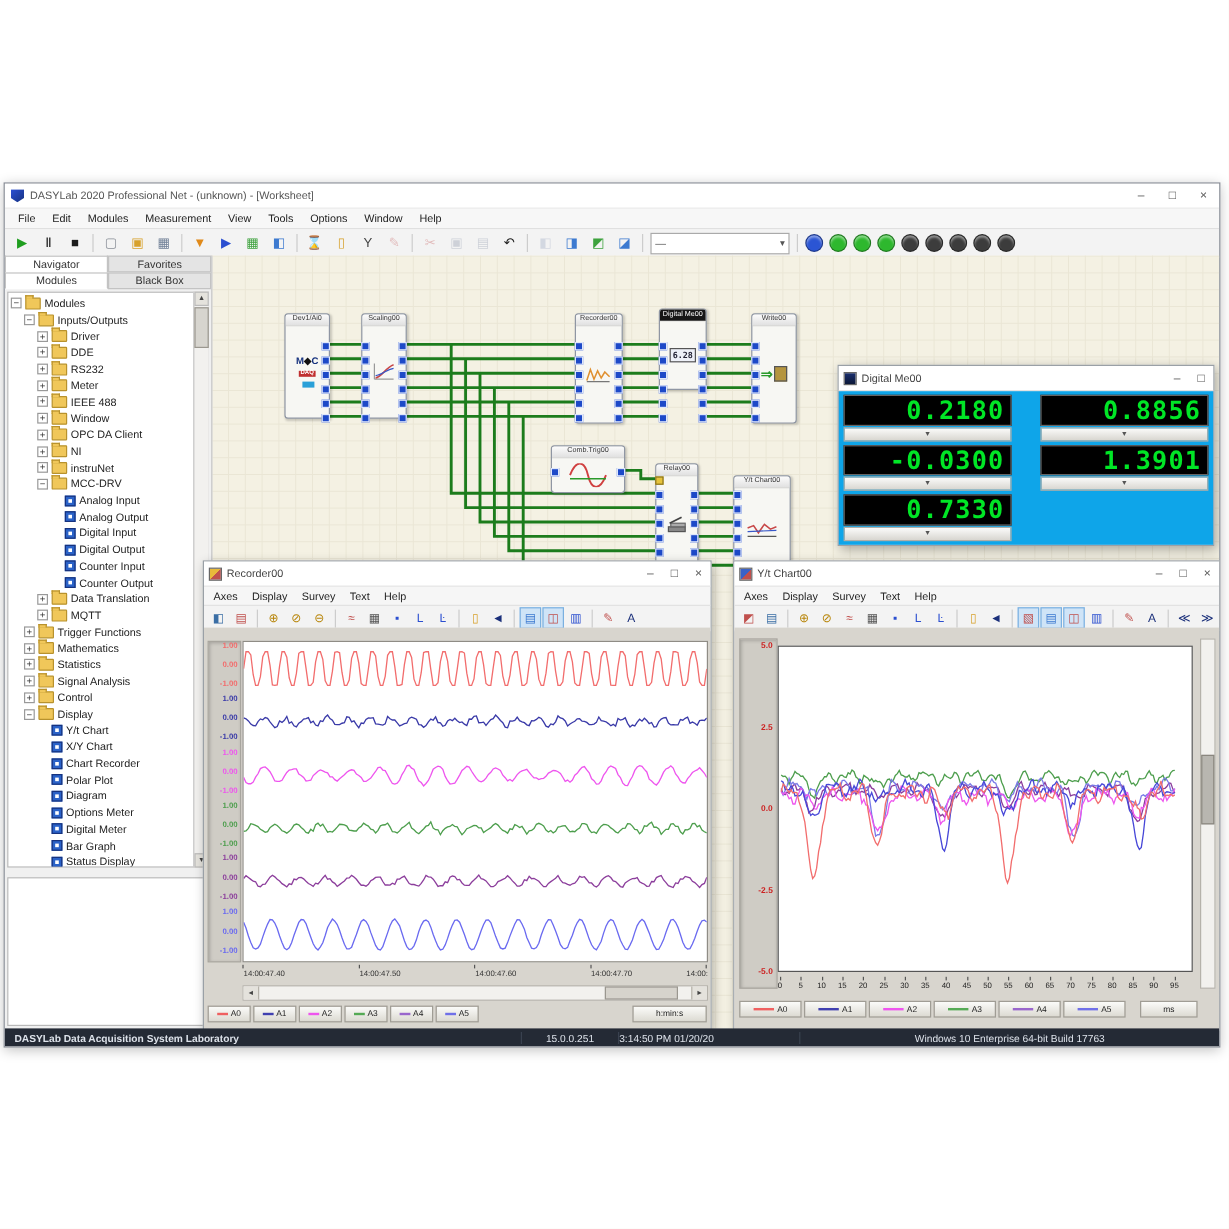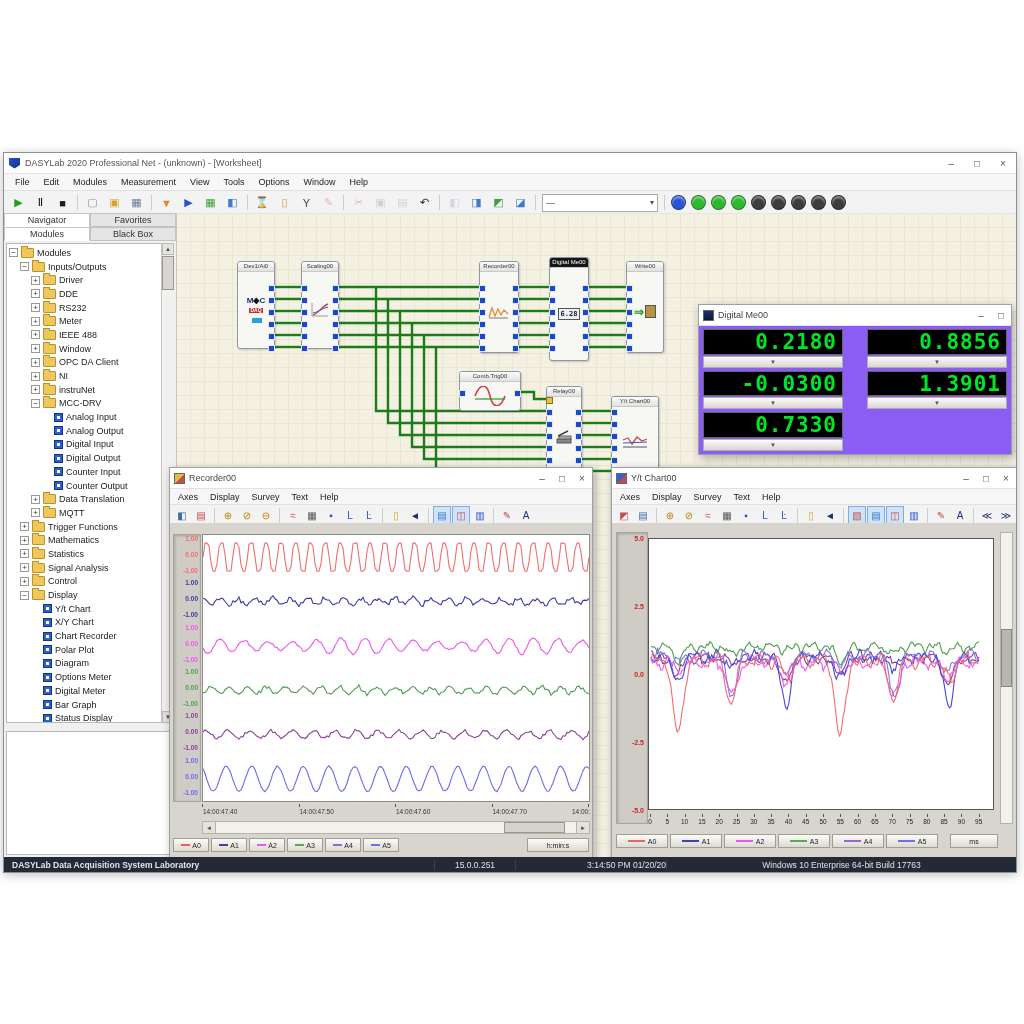--- a/index.html
+++ b/index.html
@@ -52,21 +52,21 @@
   .fwin{position:absolute;background:#ececec;border:1px solid #9aa0a6;box-shadow:2px 3px 9px rgba(0,0,0,.3)}
   .fwin .tbar{height:20px;background:#fff;display:flex;align-items:center;padding-left:4px;border-bottom:1px solid #e2e2e2}
   .ticon{width:11px;height:11px;margin-right:4px;flex:none;border:1px solid #666;box-sizing:border-box}
   .ttext{flex:1;font-size:9px;color:#444;white-space:nowrap;overflow:hidden}
   .win-menu{height:15px;display:flex;align-items:center;background:#f6f6f6;border-bottom:1px solid #e2e2e2;padding-left:2px}
   .win-menu .menu-item{padding:0 6px}
   .win-toolbar{height:20px;display:flex;align-items:center;background:#f3f3f3;border-bottom:1px solid #d8d8d8;padding-left:3px;gap:1px}
   .win-toolbar .tb-icon{width:16px;height:16px;font-size:10px}
   
   #digwin{left:694px;top:151px;width:312px;height:149px;z-index:5}
-  .dig-grid{position:absolute;left:0;top:21px;right:0;bottom:0;background:#8b5cf6;display:grid;grid-template-columns:1fr 1fr;grid-template-rows:1fr 1fr 1fr;gap:3px 24px;padding:3px 4px;box-sizing:border-box}
+  .dig-grid{position:absolute;left:0;top:21px;right:0;bottom:0;background:#0ea5e9;display:grid;grid-template-columns:1fr 1fr;grid-template-rows:1fr 1fr 1fr;gap:3px 24px;padding:3px 4px;box-sizing:border-box}
   .dig-cell{display:flex;flex-direction:column;min-height:0}
   .dig-display{flex:1;background:#000;border:1px solid #666;color:#00e626;font-family:"DejaVu Sans Mono",monospace;font-weight:bold;font-size:21px;display:flex;align-items:center;justify-content:flex-end;padding-right:5px;letter-spacing:1px;min-height:0}
   .dig-bar{height:10px;margin-top:1px;background:linear-gradient(#fbfbfa,#d8d6d0);border:1px solid #b0aea8;display:flex;align-items:center;justify-content:center;font-size:6px;color:#555}
   
   #recwin{left:165px;top:314px;width:422px;height:390px;z-index:6}
   .rec-content{position:absolute;left:0;top:55px;right:0;bottom:0;background:#d8d5ce}
   .rec-axis{position:absolute;left:3px;top:66px;width:28px;height:268px;background:#cfccc5;border:1px solid #a8a59e;box-shadow:inset 1px 1px 3px rgba(0,0,0,.2);box-sizing:border-box}
   .ax-lab{position:absolute;right:2px;font-size:6.5px;font-weight:bold;line-height:8px}
   .rec-plot{position:absolute;left:32px;top:66px;width:388px;height:268px;background:#fff;border:1px solid #8f8c85;box-sizing:border-box}
   .rec-xaxis{position:absolute;left:32px;top:336px;width:388px;height:13px;font-size:6.5px;color:#333}
@@ -91,21 +91,21 @@
   .yt-thumb{position:absolute;left:0;right:0;top:96px;height:58px;background:#b8b6b0;border:1px solid #8a877f;box-sizing:border-box}
   .yt-xaxis{position:absolute;left:36px;top:346px;width:348px;height:13px;font-size:6.5px;color:#222}
   .yt-legend{position:absolute;left:4px;top:366px;right:18px;height:14px;display:flex;gap:2px;align-items:center}
   .leg-btn{width:52px;height:14px;background:linear-gradient(#fbfbf9,#dcdad2);border:1px solid #a09d95;display:flex;align-items:center;justify-content:center;gap:3px;font-size:7px;color:#222;box-sizing:border-box;flex:none}
   .leg-dash{width:17px;height:2px}
   .leg-unit{margin-left:auto;width:48px}
   
   .statusbar{position:absolute;left:0;right:0;bottom:0;height:15px;background:#242a35;color:#dde2ea;display:flex;align-items:center;font-size:8.5px;z-index:9}
   .sb1{width:430px;padding-left:8px;font-weight:bold;box-sizing:border-box}
   .sb2{width:80px;text-align:center;border-left:1px solid #39414f}
-  .sb3{width:150px;text-align:right;border-left:1px solid #39414f}
+  .sb3{width:150px;text-align:left;border-left:1px solid #39414f}
   .sb4{flex:1;text-align:center;border-left:1px solid #39414f}
 </style>
 </head>
 <body>
 
 <div class="app">
   <div class="titlebar">
     <span class="appicon"></span>
     <span class="titletext">DASYLab 2020 Professional Net - (unknown) - [Worksheet]</span>
     <span class="wbtn">–</span>
@@ -485,21 +485,21 @@
         <span class="port L" style="top: 59px;"></span>
         <span class="port L" style="top: 71px;"></span>
         <span class="port L" style="top: 83px;"></span>
         <span class="port R" style="top: 23px;"></span>
         <span class="port R" style="top: 35px;"></span>
         <span class="port R" style="top: 47px;"></span>
         <span class="port R" style="top: 59px;"></span>
         <span class="port R" style="top: 71px;"></span>
         <span class="port R" style="top: 83px;"></span>
       </div>
-      <div class="module sel" style="left: 373px; top: 44px; width: 40px; height: 104px;">
+      <div class="module sel" style="left: 373px; top: 44px; width: 40px; height: 68px;">
         <div class="mod-title">Digital Me00</div>
         <div class="mod-body">
           <span style="display:inline-block;border:1px solid #555;background:#eef1f8;color:#223;font-family:'DejaVu Sans Mono',monospace;font-weight:bold;font-size:7px;padding:1px 2px">6.28</span>
         </div>
         <span class="port L" style="top: 27px;"></span>
         <span class="port L" style="top: 39px;"></span>
         <span class="port L" style="top: 51px;"></span>
         <span class="port L" style="top: 63px;"></span>
         <span class="port L" style="top: 75px;"></span>
         <span class="port L" style="top: 87px;"></span>

